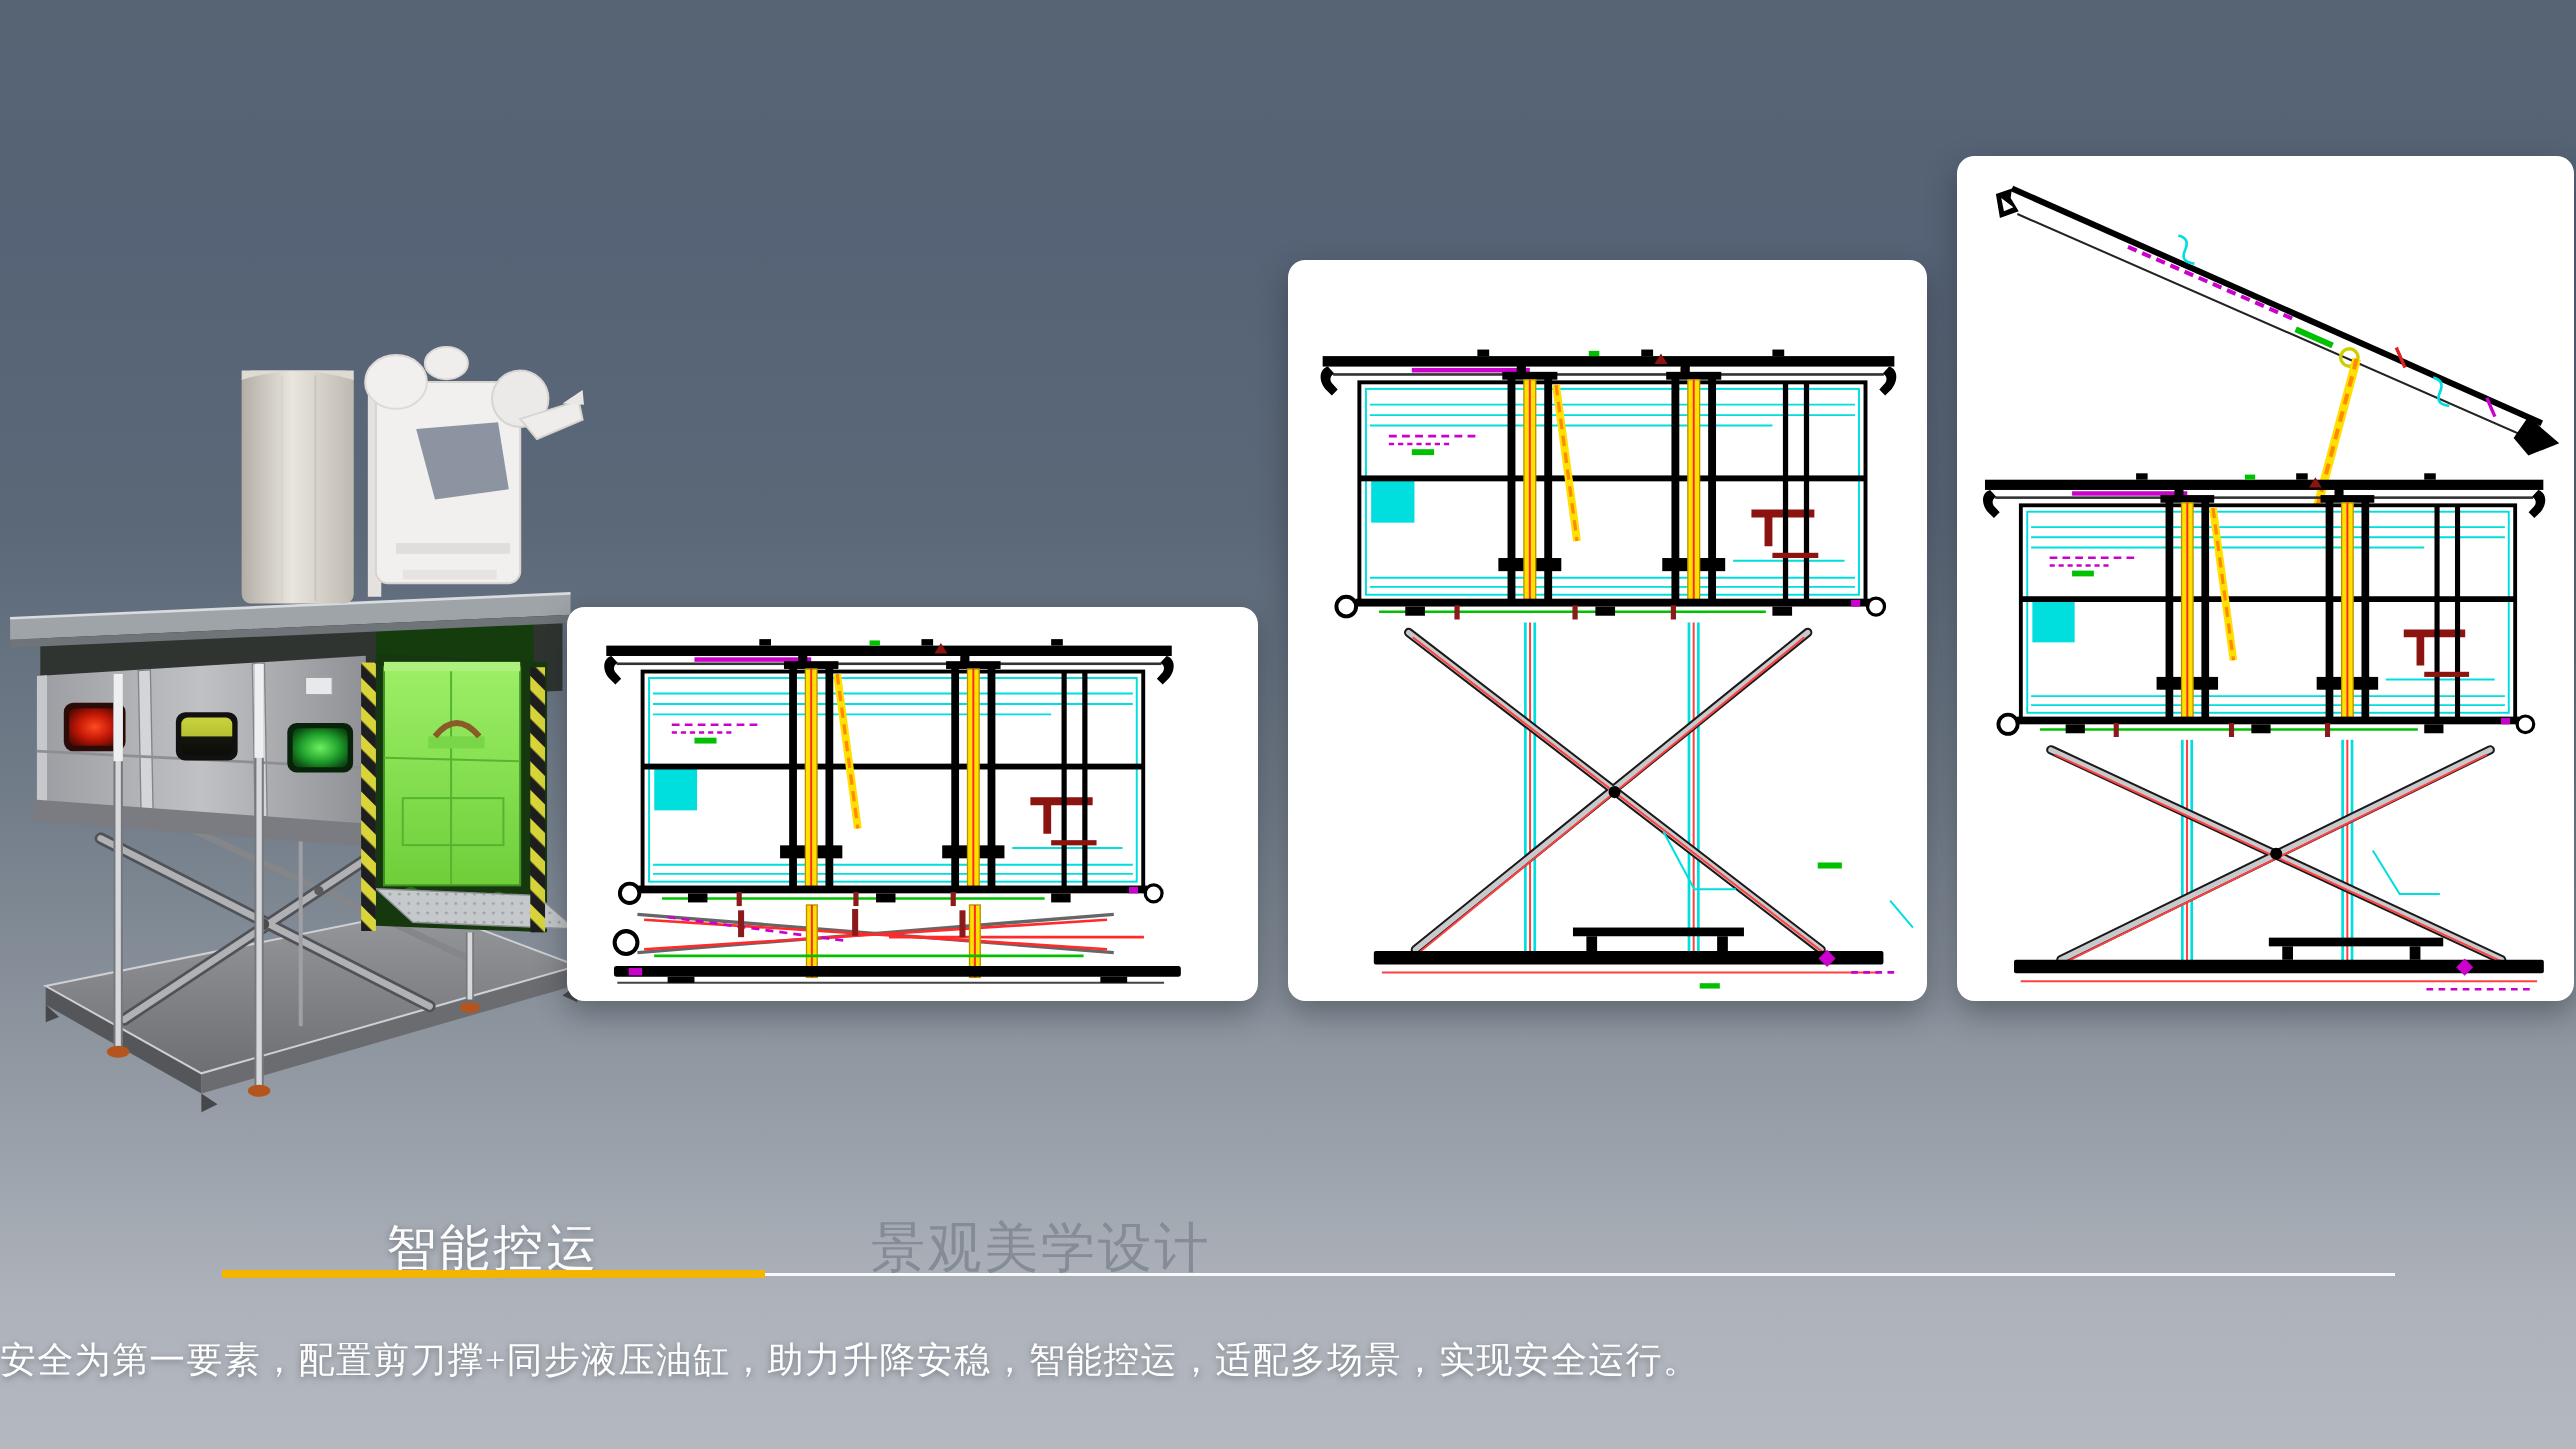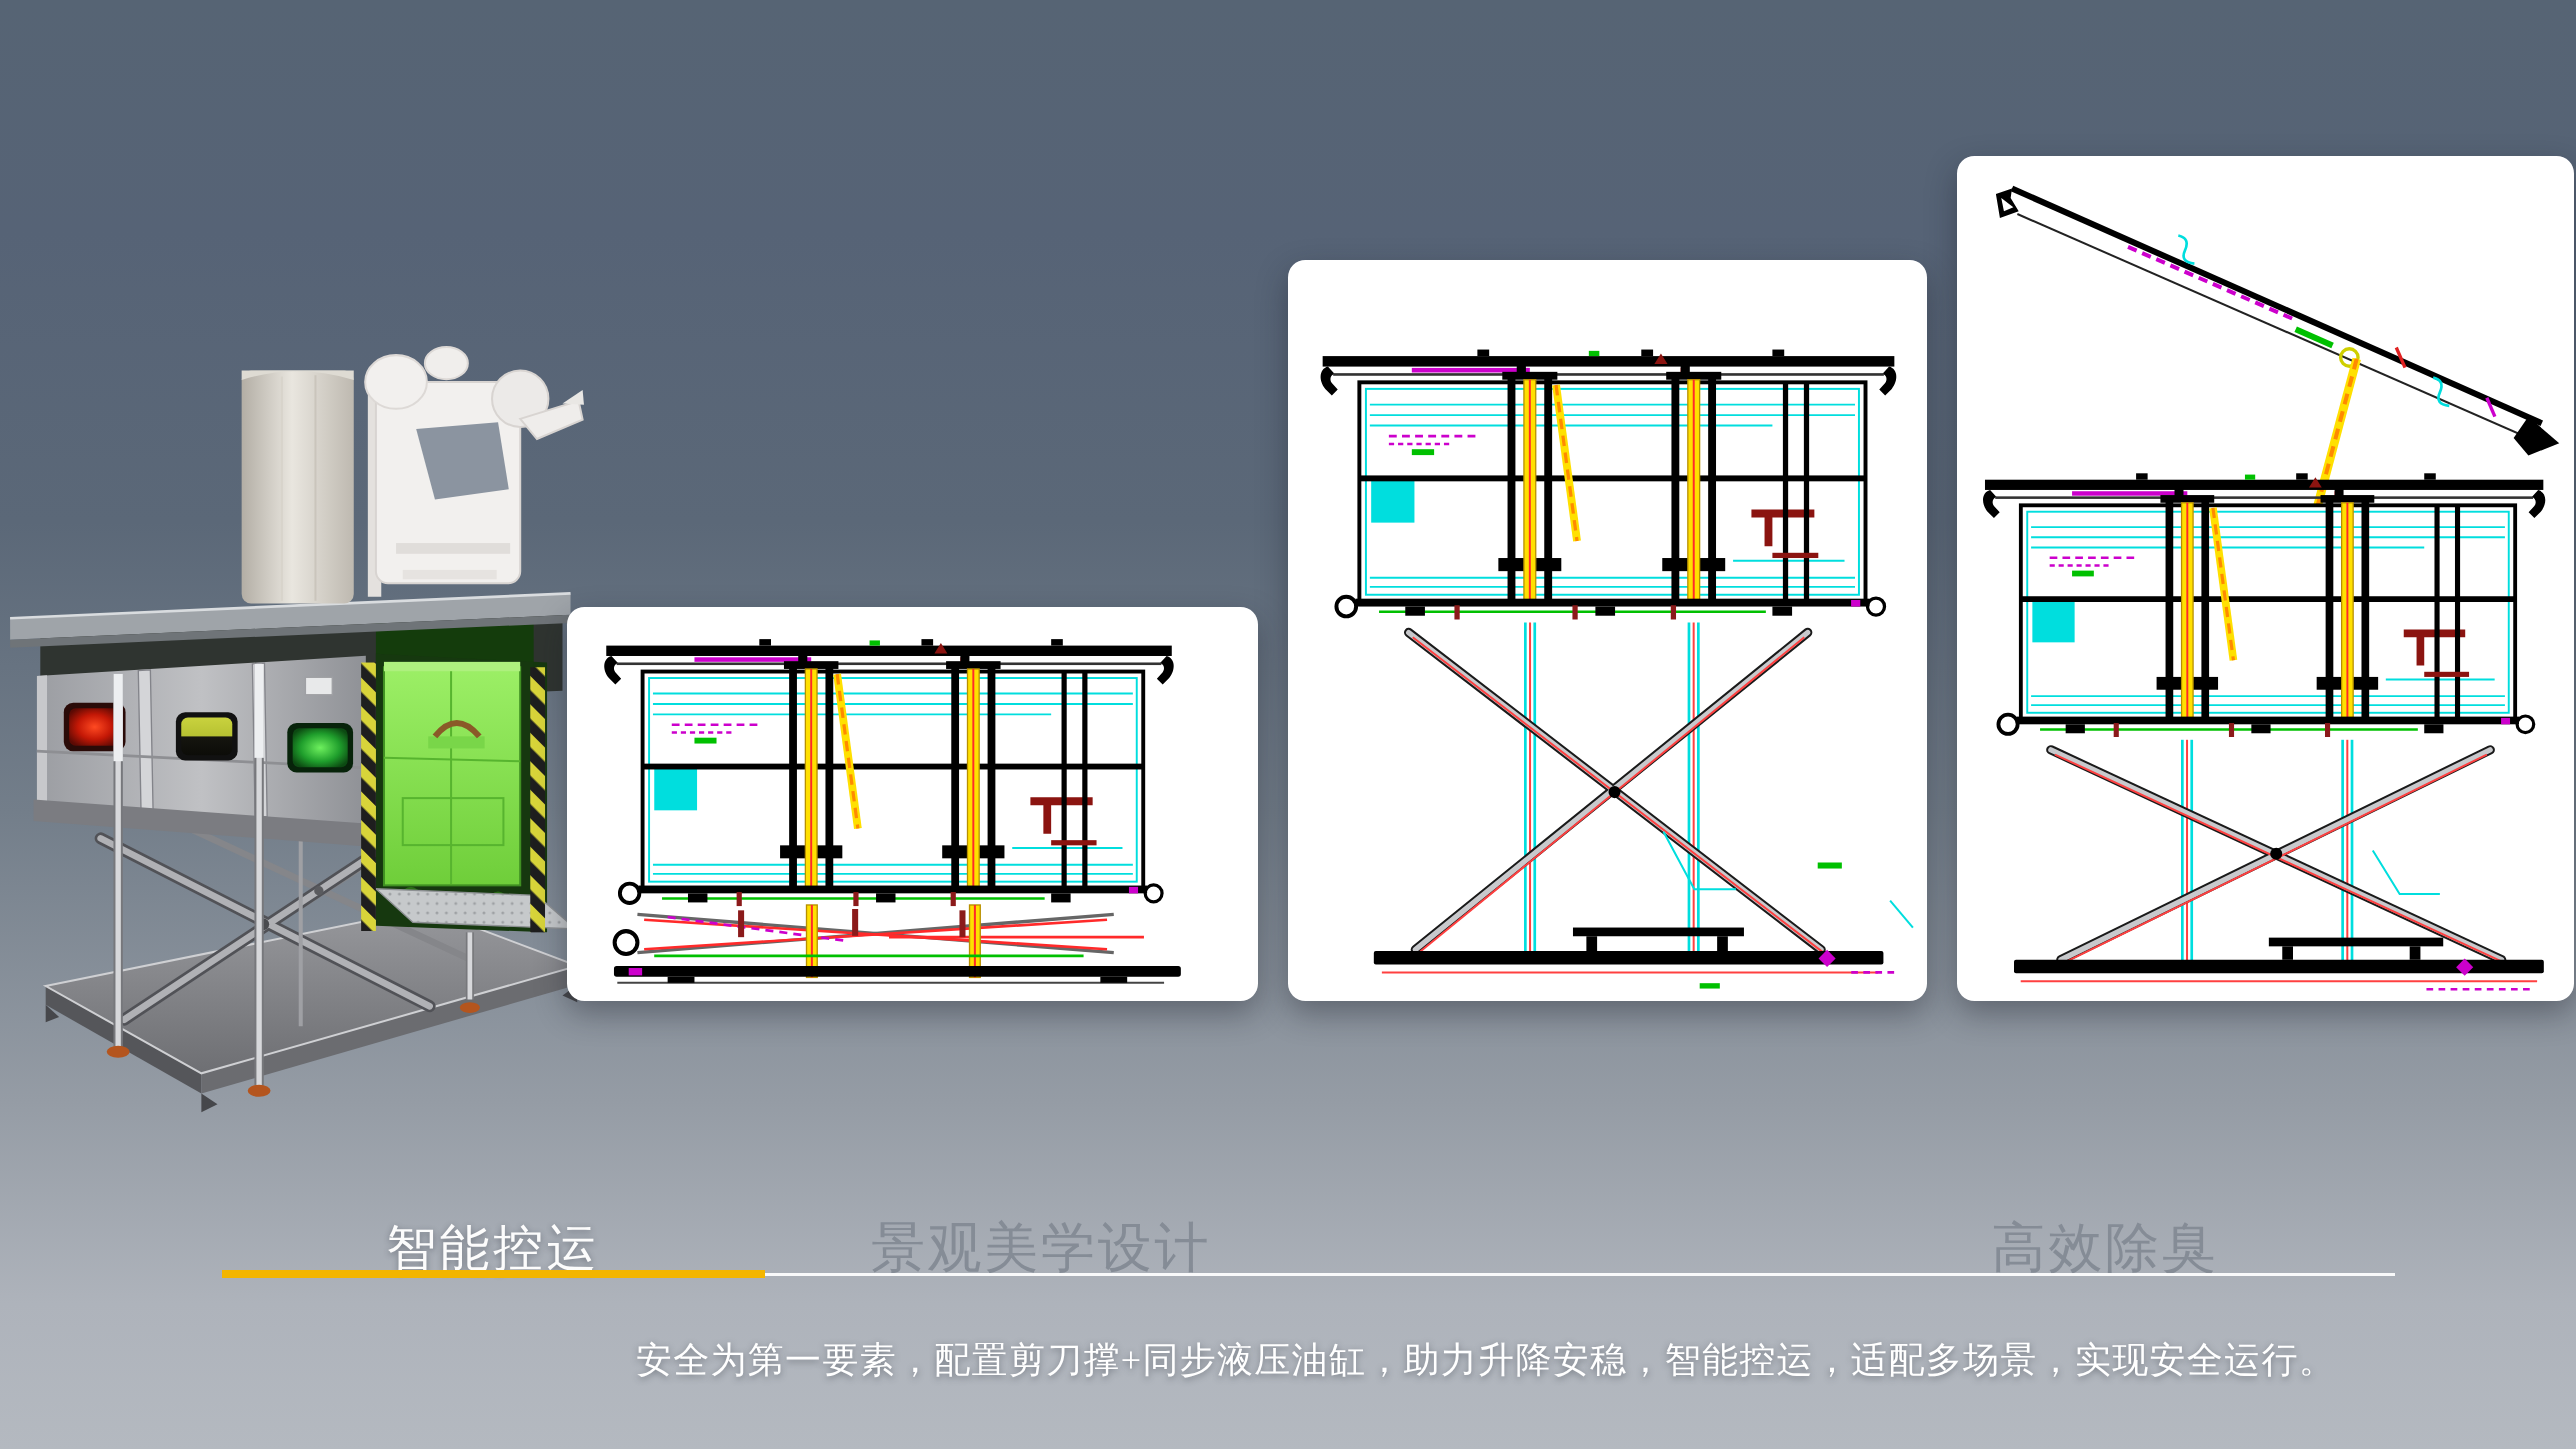--- a/index.html
+++ b/index.html
@@ -17,21 +17,21 @@
   .tab{position:absolute;top:1216px;height:64px;line-height:64px;text-align:center;
     font-size:54px;color:#858c96;letter-spacing:2.7px;cursor:pointer;white-space:nowrap;}
   .tab.active{color:#fcfcfc;font-size:50px;letter-spacing:3.4px;
     text-shadow:0 2px 6.7px rgba(40,45,55,.45);}
   #tab1{left:258px;width:470px;}
   #tab2{left:806px;width:470px;}
   #tab3{left:1337px;width:470px;}
   #tab4{left:1870px;width:470px;}
   .bar{position:absolute;left:222px;top:1270px;width:543px;height:8px;background:#f3b500;}
   .rule{position:absolute;left:765px;top:1273px;width:1630px;height:3.4px;background:#ffffff;opacity:.92;}
-  .desc{position:absolute;left:0;top:1336px;width:2336px;text-align:right;font-size:36px;
+  .desc{position:absolute;left:0;top:1336px;width:2336px;text-align:left;font-size:36px;
     color:#ffffff;letter-spacing:1.3px;text-shadow:0 2px 6px rgba(50,55,65,.5);}
   .hidden-defs{position:absolute;width:0;height:0;overflow:hidden;}
 </style>
 </head>
 <body>
 
 <div class="slide">
 
   <svg class="hidden-defs" aria-hidden="true">
     <defs>
@@ -393,20 +393,19 @@
         <rect x="85" y="1198" width="790" height="20" rx="3" fill="#000"></rect>
         <line x1="95" y1="1230" x2="865" y2="1230" stroke="#ff4040" stroke-width="3"></line>
         <rect x="748" y="1200" width="18" height="18" fill="#cc00cc" transform="rotate(45 757 1209)"></rect>
         <line x1="700" y1="1242" x2="860" y2="1242" stroke="#cc00cc" stroke-width="4" stroke-dasharray="10 8"></line>
       </g>
     </svg>
   </div>
 
   <div class="tab active" id="tab1">智能控运</div>
   <div class="tab" id="tab2">景观美学设计</div>
-  <div class="tab" id="tab4">高效除臭</div>
   <div class="bar"></div>
   <div class="rule"></div>
 
   <div class="desc">安全为第一要素，配置剪刀撑+同步液压油缸，助力升降安稳，智能控运，适配多场景，实现安全运行。</div>
 
 </div>
 
 
 </body></html>

